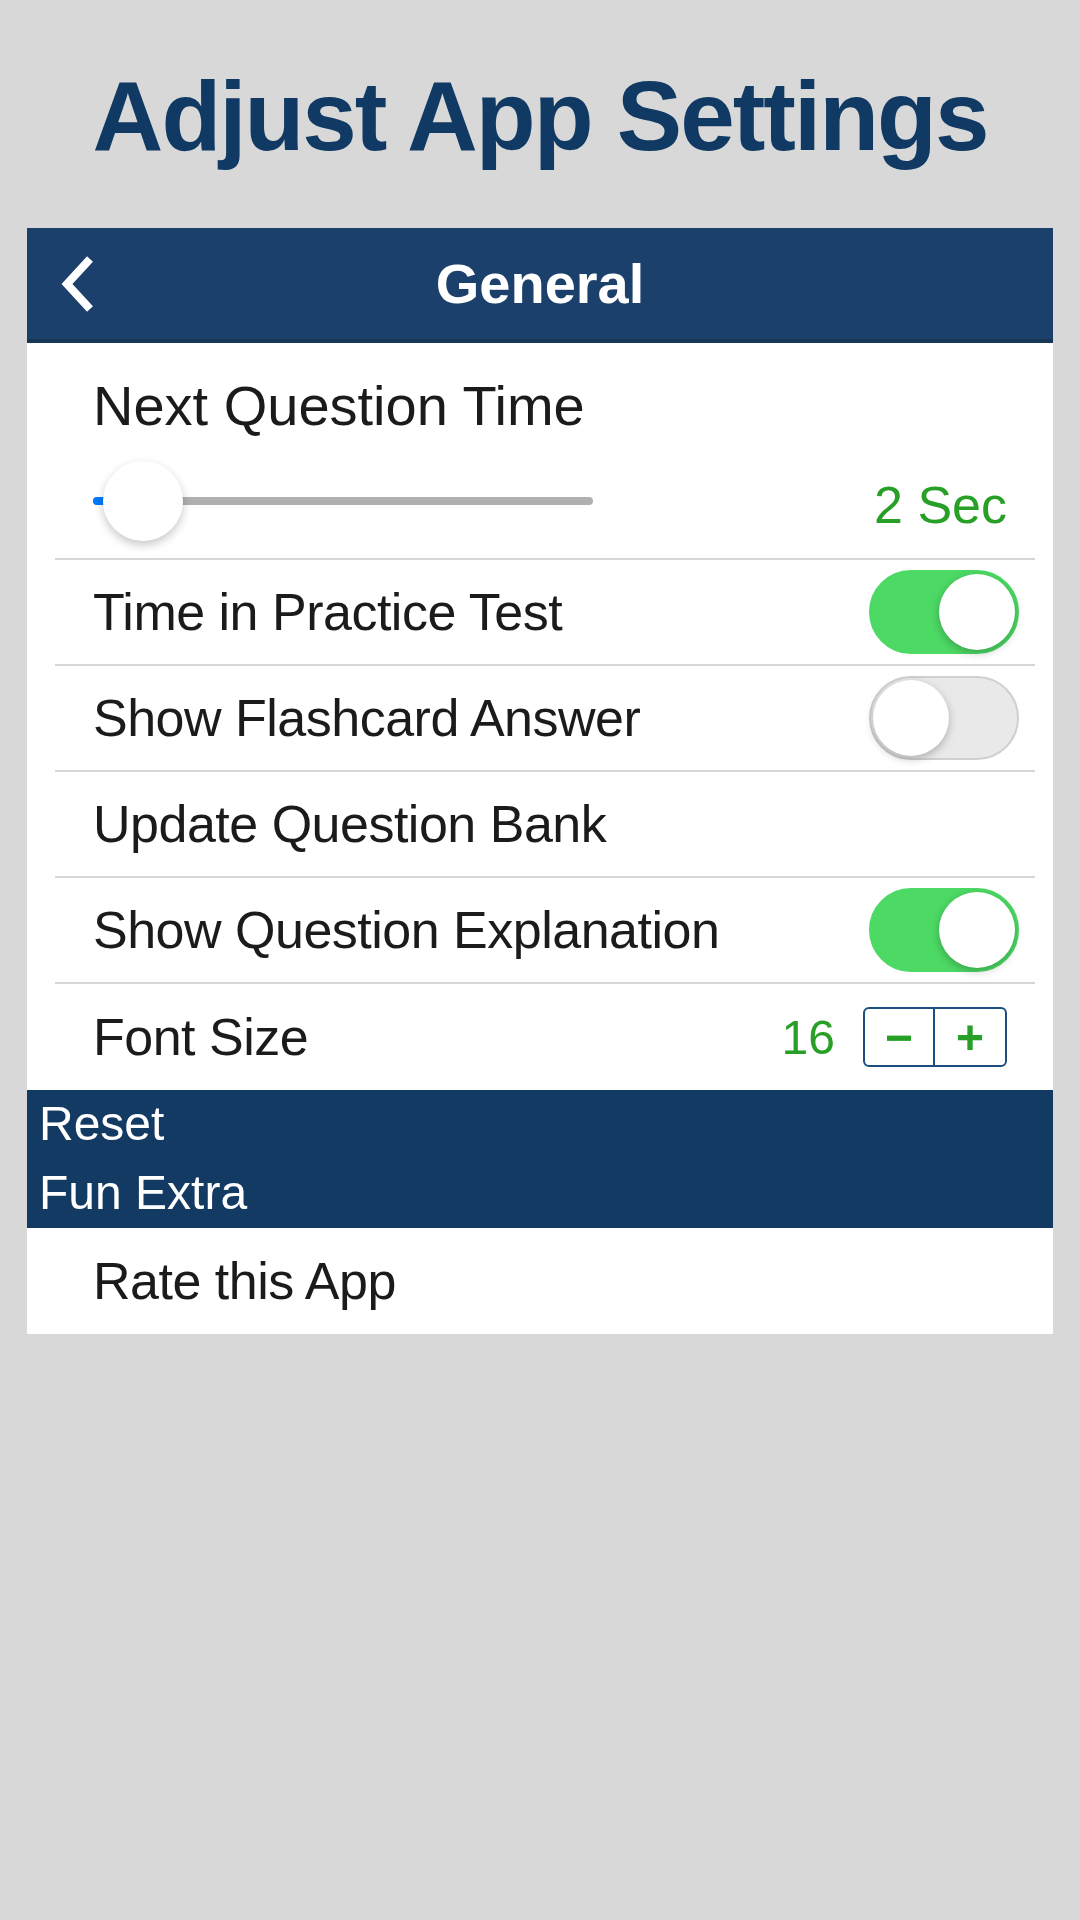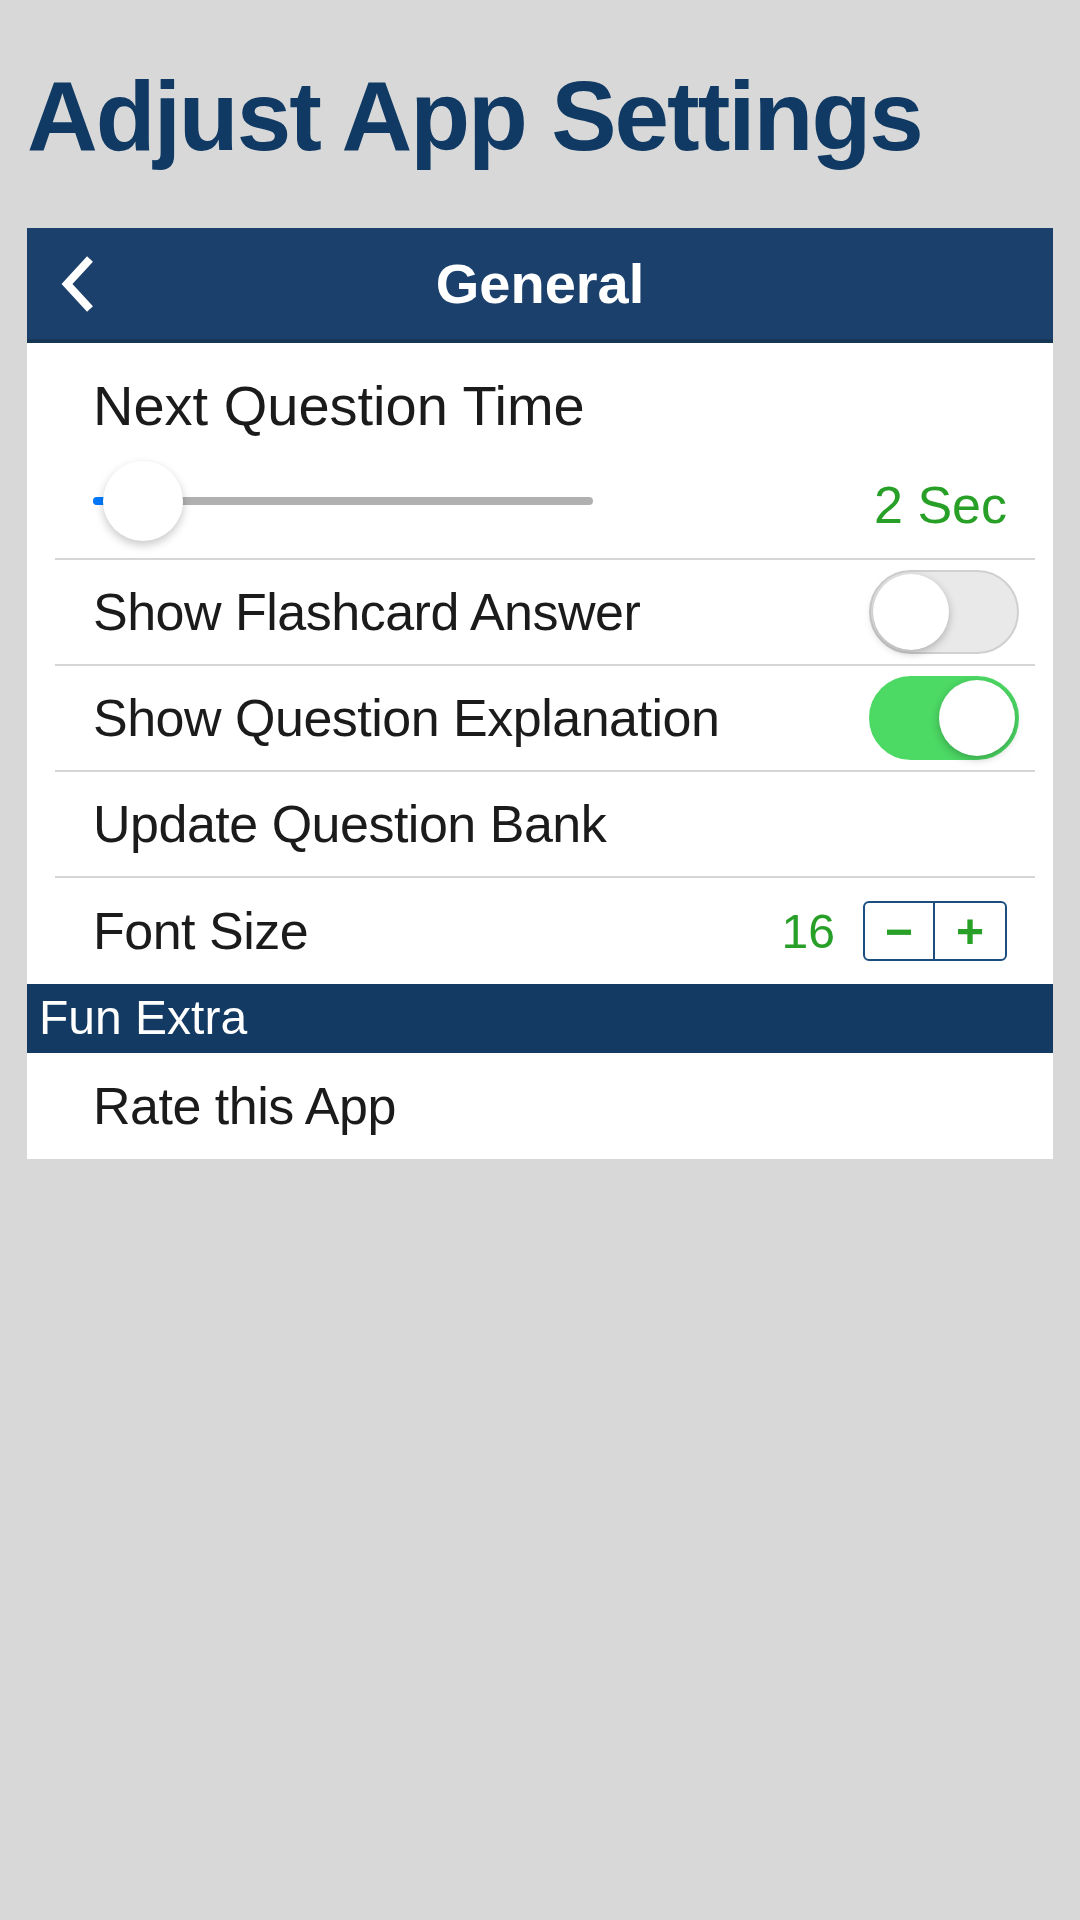--- a/index.html
+++ b/index.html
@@ -12,21 +12,21 @@
       height: 1920px;
       background: #d8d8d8;
       font-family: -apple-system, "Helvetica Neue", Helvetica, Arial, sans-serif;
       padding: 30px 27px 0 27px;
     }
     
     .page-heading {
       color: #103a63;
       font-size: 98px;
       font-weight: 800;
-      text-align: left;
+      text-align: center;
       padding: 30px 0 55px 0;
       letter-spacing: -2px;
     }
     .app-frame {
       width: 100%;
       background: #fff;
     }
     
     .navbar {
       background: #1c406c;
@@ -237,56 +237,63 @@
       <div class="nqt-controls">
         <div class="slider">
           <div class="slider-track"></div>
           <div class="slider-fill"></div>
           <div class="slider-thumb"></div>
         </div>
         <div class="slider-value">2 Sec</div>
       </div>
     </div>
 
+    <div class="row">
+      <div class="row-label">Time in Practice Test</div>
+      <div class="toggle on">
+        <div class="toggle-thumb"></div>
+      </div>
+    </div>
 
     <div class="row">
       <div class="row-label">Show Flashcard Answer</div>
       <div class="toggle off">
         <div class="toggle-thumb"></div>
       </div>
     </div>
 
+    <div class="row row-simple">
+      <div class="row-label">Update Question Bank</div>
+    </div>
+
     <div class="row">
       <div class="row-label">Show Question Explanation</div>
       <div class="toggle on">
         <div class="toggle-thumb"></div>
       </div>
-    </div>
-
-    <div class="row row-simple">
-      <div class="row-label">Update Question Bank</div>
     </div>
 
     <div class="row" style="border-bottom:none; padding-right:28px;">
       <div class="row-label">Font Size</div>
       <div class="font-right">
         <div class="font-value">16</div>
         <div class="stepper">
           <div class="stepper-btn minus">
             <span>−</span>
           </div>
           <div class="stepper-btn plus">
             <span>+</span>
           </div>
         </div>
       </div>
     </div>
 
   </div>
 
+  <div class="section-header">Reset</div>
 
   <div class="section-header">Fun Extra</div>
   <div class="section">
     <div class="row row-simple" style="border-bottom:none;">
       <div class="row-label">Rate this App</div>
     </div>
   </div>
 
 </div>
 

